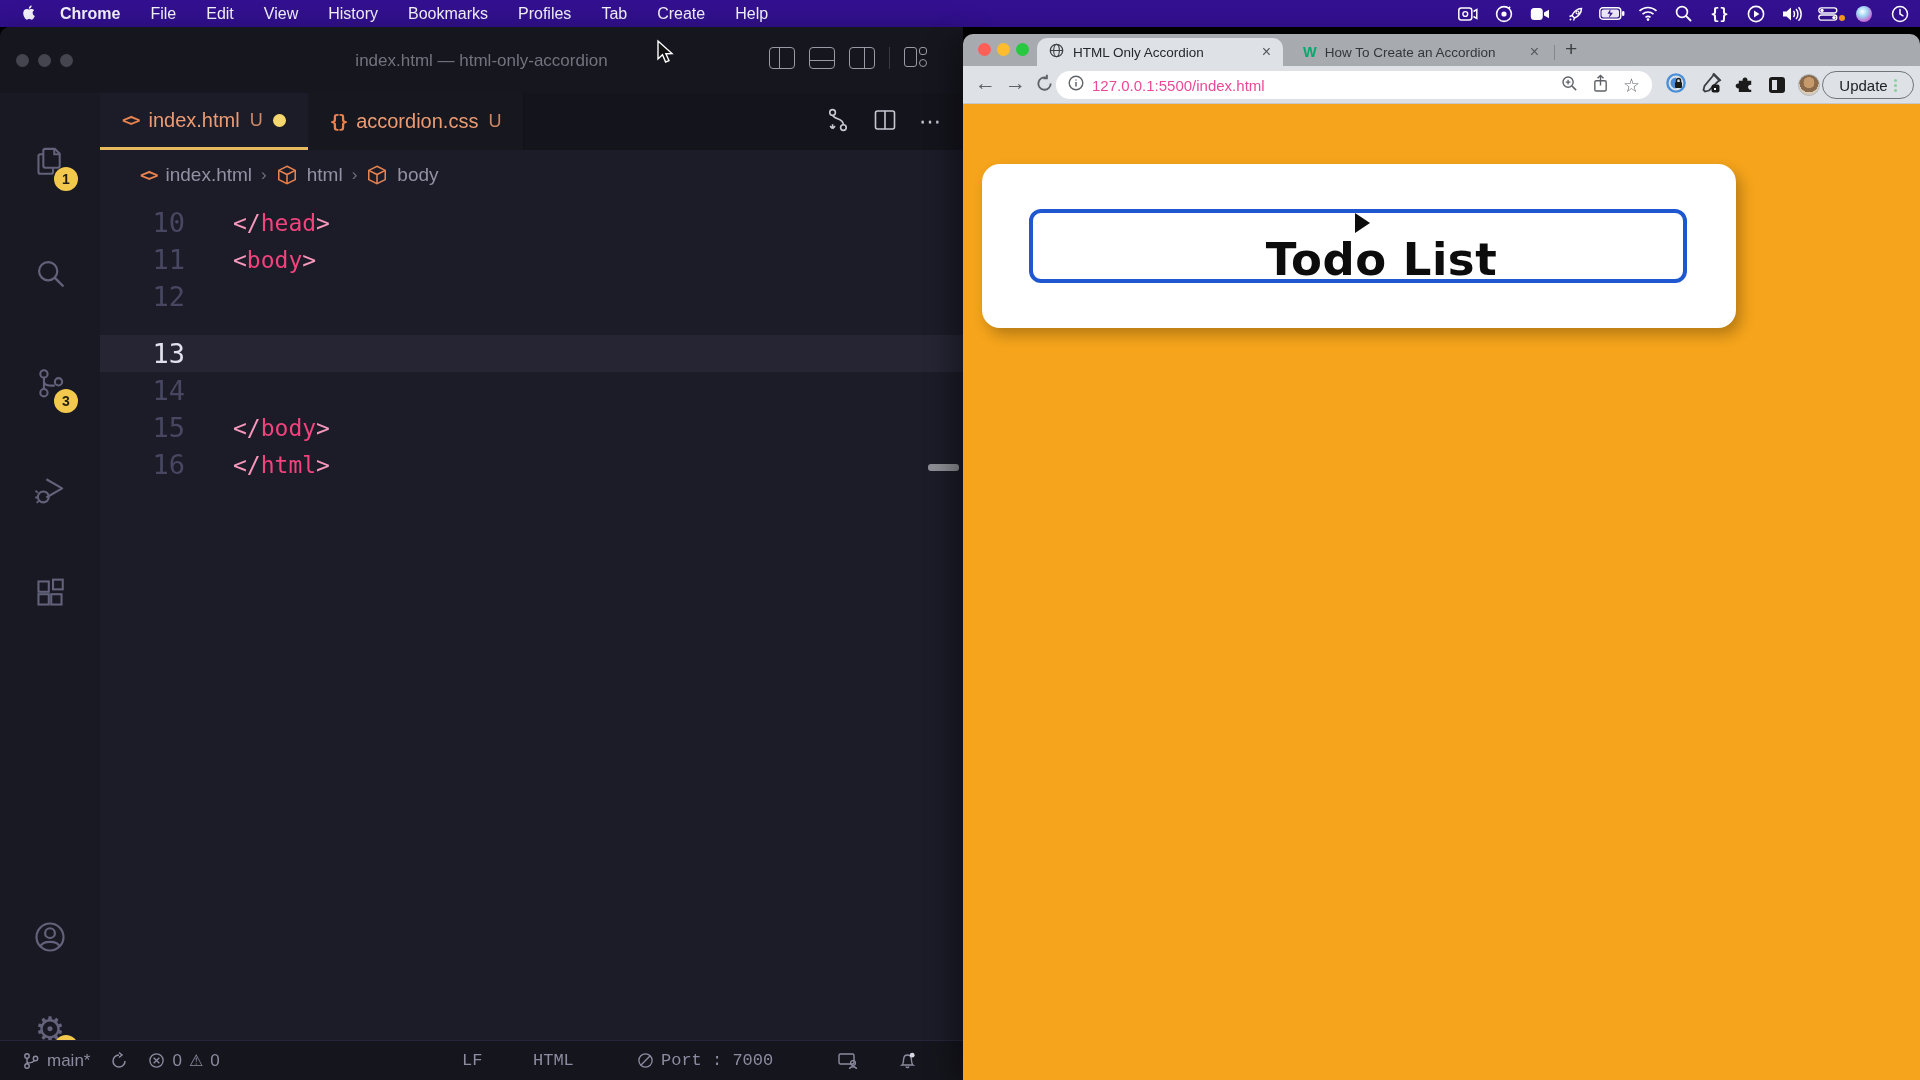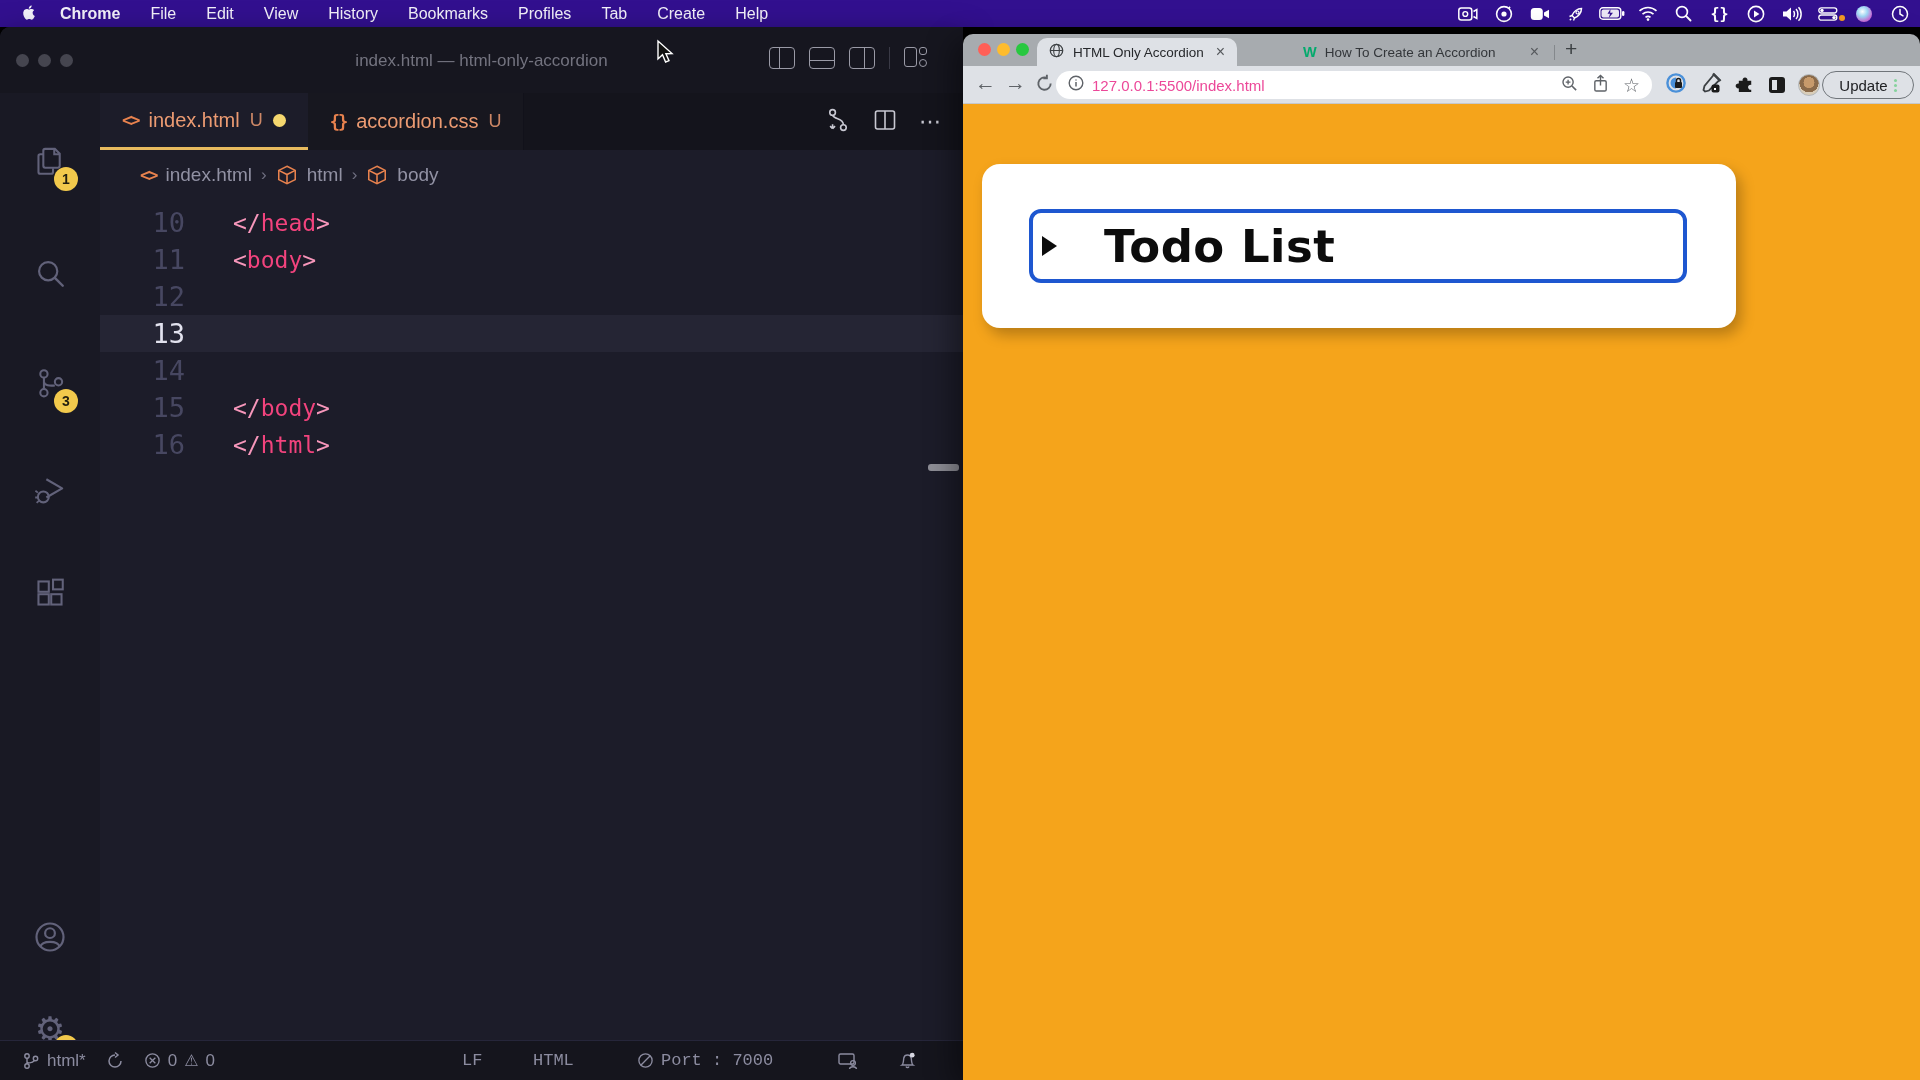--- a/index.html
+++ b/index.html
@@ -63,21 +63,21 @@
     display:flex; align-items:center; padding-left:40px; color:#9191a3; font-size:19px; gap:9px; }
   .bc-sep { color:#6f6f80; font-size:17px; }
   .bc-code-icon { font-family:"DejaVu Sans Mono", monospace; font-weight:bold; color:#e8824e; font-size:17px; letter-spacing:-2px; }
 
   
   #vs-code { position:absolute; left:100px; top:177px; right:0; bottom:40px; background:#1c1c29;
     font-family:"DejaVu Sans Mono", monospace; font-size:23px; }
   .code-row { position:relative; height:37px; display:flex; align-items:center; }
   .code-row .ln { width:85px; text-align:right; color:#474761; font-size:27px; flex:none; }
   .code-row .codetext { margin-left:48px; white-space:pre; }
-  .code-row.current { background:#252534; }
+  .code-row.current { background:#252534;margin-top:20px; }
   .code-row.current .ln { color:#e2e2ee; }
   .tok-p { color:#f797bb; }
   .tok-t { color:#f2437d; }
 
   
   #vs-scroll-dash { position:absolute; left:928px; top:437px; width:31px; height:7px; border-radius:3px; background:#8e8e96; }
 
   
   #vs-status { position:absolute; left:0; bottom:0; width:100%; height:40px; background:#15151d;
     border-top:1px solid #26263a; color:#8c8ca0; font-size:17px; display:flex; align-items:center; }
@@ -86,21 +86,21 @@
   .warn-glyph { font-size:16px; }
 
   
   #cursor { position:absolute; left:656px; top:40px; z-index:99; }
 
   
   #chrome { position:absolute; left:963px; top:34px; width:957px; height:1046px;
     border-radius:10px 10px 0 0; overflow:hidden; box-shadow:-10px 6px 28px rgba(0,0,0,.4); }
   #cr-tabstrip { position:absolute; left:0; top:0; width:100%; height:32px; background:#a7abaf; }
   .traffic { position:absolute; top:9px; width:13px; height:13px; border-radius:50%; }
-  #cr-tab-active { position:absolute; left:74px; top:4px; width:200px; height:28px; background:#dee1e6;
+  #cr-tab-active { position:absolute; left:74px; top:4px; width:246px; height:28px; background:#dee1e6;
     border-radius:10px 10px 0 0; display:flex; align-items:center; padding:0 12px; gap:9px; }
   #cr-tab-active .tab-title { font-size:13.5px; color:#27292c; white-space:nowrap; overflow:hidden; flex:1; }
   #cr-tab2 { position:absolute; left:330px; top:4px; width:256px; height:28px; display:flex; align-items:center; padding:0 10px; gap:8px; }
   #cr-tab2 .tab-title { font-size:13.5px; color:#33363a; white-space:nowrap; overflow:hidden; flex:1; }
   .tab-close { color:#55585c; font-size:16px; line-height:1; }
   .w3-fav { color:#04aa6d; font-weight:bold; font-size:14.5px; }
   #cr-tab-sep { position:absolute; left:591px; top:11px; width:1px; height:15px; background:#84888c; }
   #cr-newtab { position:absolute; left:602px; top:3px; font-size:21px; color:#3c4043; }
 
   #cr-toolbar { position:absolute; left:0; top:32px; width:100%; height:38px; background:#dee1e6;
@@ -119,21 +119,21 @@
     border-radius:15px; display:flex; align-items:center; justify-content:center; gap:6px;
     font-size:15px; color:#202124; background:transparent; }
   .upd-dots { display:flex; flex-direction:column; gap:2px; }
   .upd-dots i { width:3px; height:3px; border-radius:50%; background:#86d39d; }
 
   
   #cr-page { position:absolute; left:0; top:70px; right:0; bottom:0; }
   #todo-card { position:absolute; left:19px; top:60px; width:754px; height:164px; background:#ffffff;
     border-radius:18px; box-shadow:5px 7px 14px rgba(0,0,0,.25); }
   #todo-accordion { position:absolute; left:47px; top:45px; width:658px; height:74px;
-    border:4px solid #1e57d0; border-radius:12px; background:#fff; display:flex; align-items:center; }
+    border:4px solid #1e57d0; border-radius:12px; background:#fff; display:flex; align-items:center;flex-direction:column; }
   #todo-marker { width:0; height:0; border-left:15px solid #0c0c0c; border-top:10px solid transparent;
     border-bottom:10px solid transparent; margin-left:9px; }
   #todo-title { margin-left:47px; font-size:45px; font-weight:bold; color:#0c0c0c; letter-spacing:.5px;
     font-family:"DejaVu Sans", sans-serif; }
 
   svg { overflow:visible; }
 </style>
 </head>
 <body>
 
@@ -397,21 +397,21 @@
   <div id="vs-scroll-dash"></div>
 
   <div id="vs-status">
     <span class="st-item" style="margin-left:12px">
       <svg width="18" height="18" viewBox="0 0 18 18">
           <circle cx="5" cy="4" r="2.2" fill="none" stroke="#8c8ca0" stroke-width="1.4"></circle>
           <circle cx="5" cy="14" r="2.2" fill="none" stroke="#8c8ca0" stroke-width="1.4"></circle>
           <circle cx="13.5" cy="6.5" r="2.2" fill="none" stroke="#8c8ca0" stroke-width="1.4"></circle>
           <path d="M5 6.2 V11.8 M5 9.5 C5 11.5 10 11.5 12.5 8.5" fill="none" stroke="#8c8ca0" stroke-width="1.4"></path>
         </svg>
-      <span>html*</span>
+      <span>main*</span>
     </span>
     <span class="st-item">
       <svg width="18" height="18" viewBox="0 0 18 18">
           <path d="M15 9 A6 6 0 1 1 9 3" fill="none" stroke="#8c8ca0" stroke-width="1.5"></path>
           <path d="M9 0.5 L12 3 L9 5.5" fill="none" stroke="#8c8ca0" stroke-width="1.5"></path>
         </svg>
     </span>
     <span class="st-item">
       <svg width="17" height="17" viewBox="0 0 18 18">
           <circle cx="9" cy="9" r="7" fill="none" stroke="#8c8ca0" stroke-width="1.4"></circle>

